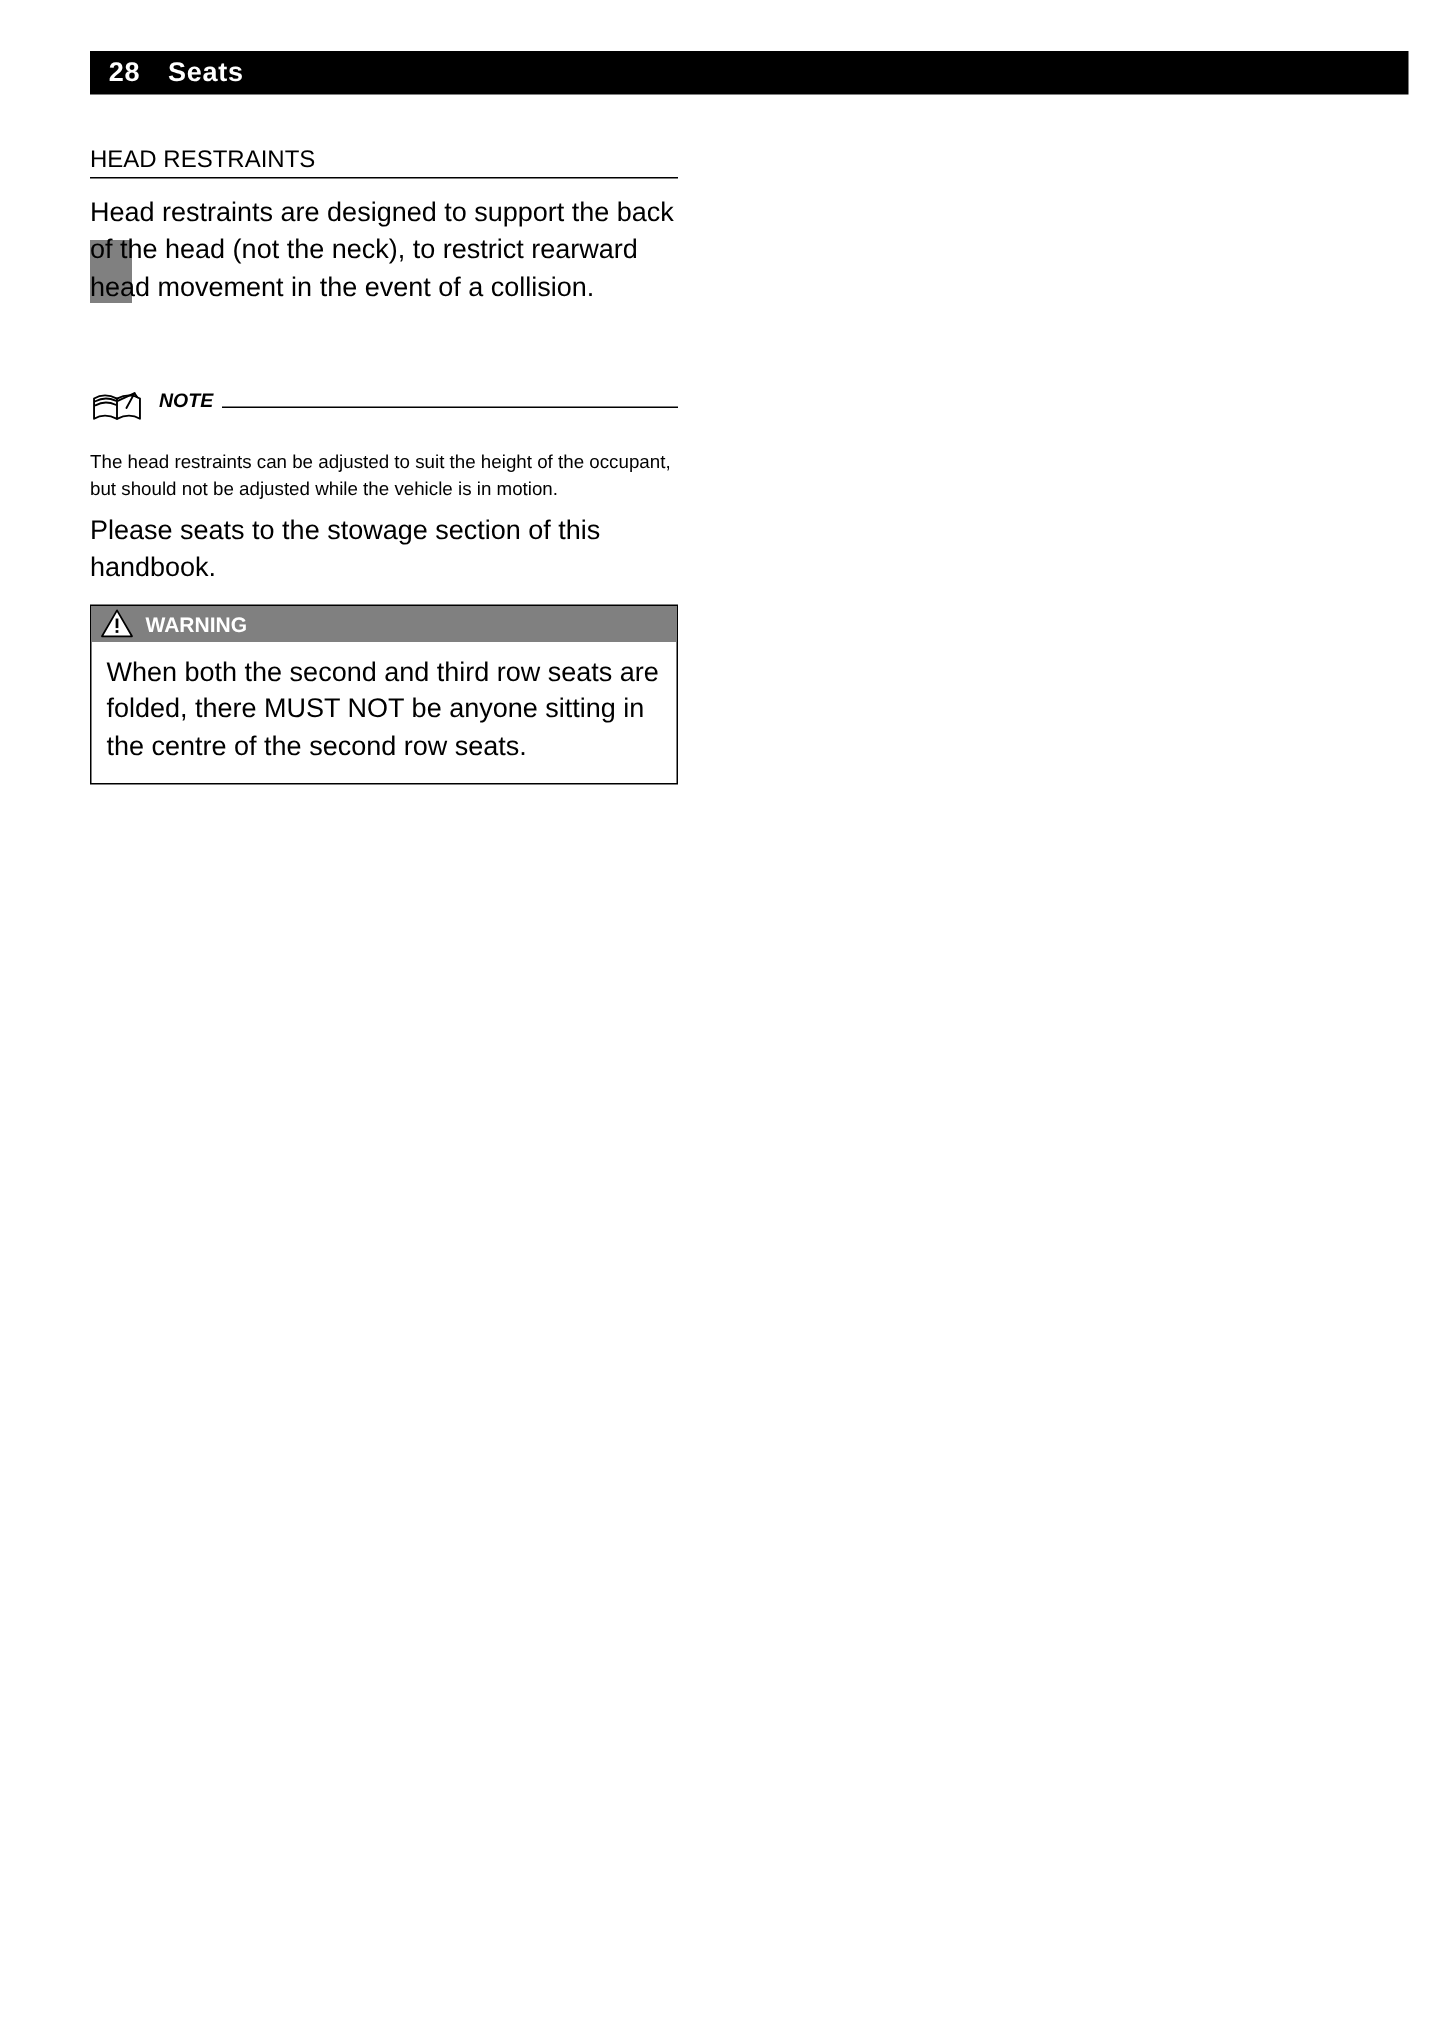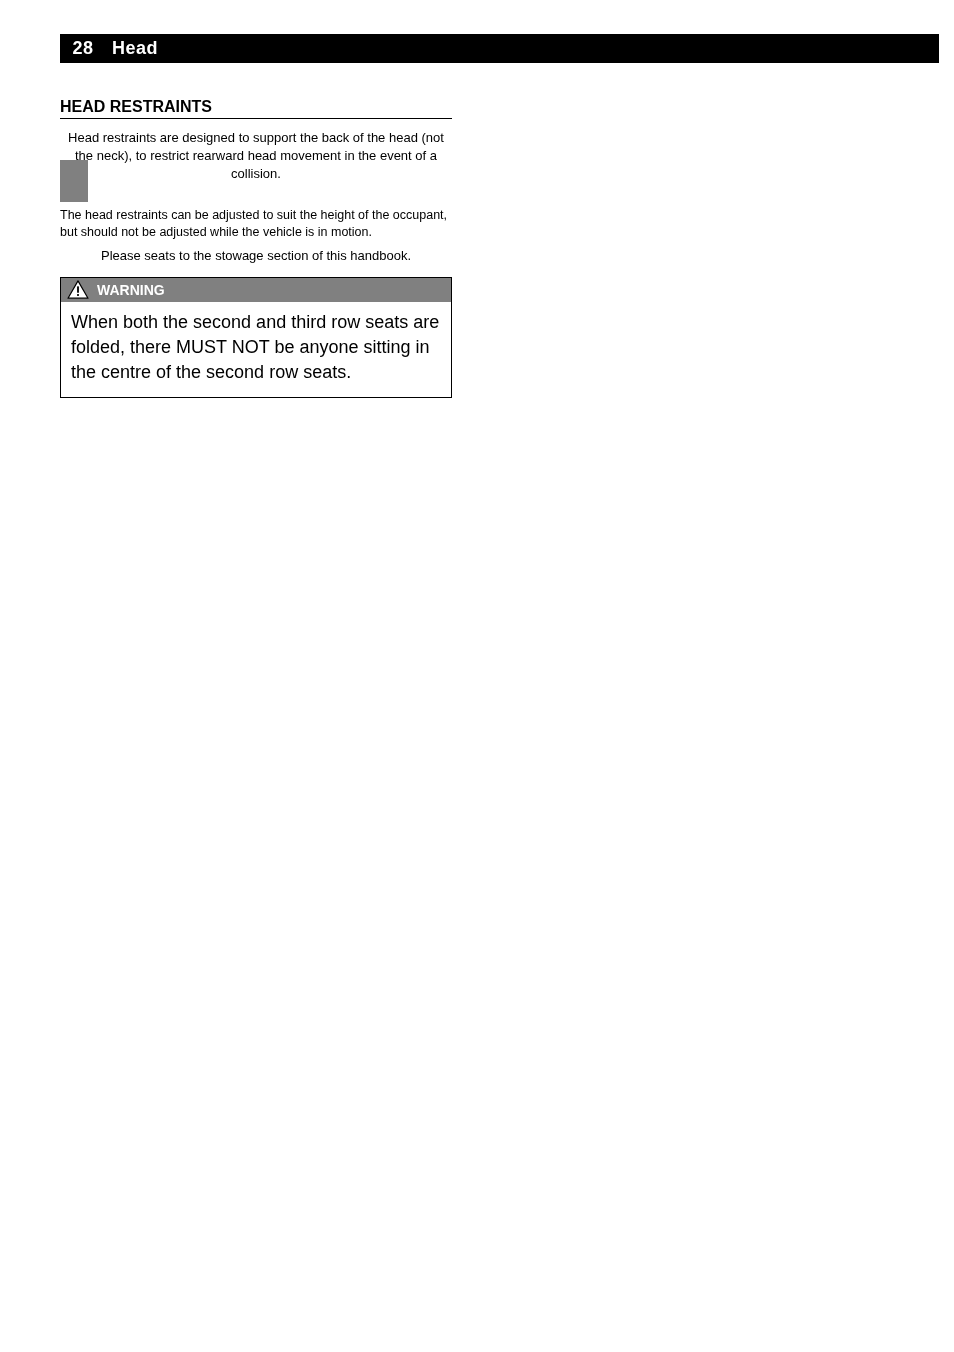--- a/index.html
+++ b/index.html
@@ -32,30 +32,29 @@
     padding-left: 12px;
   }
   .content {
     position: absolute;
     top: 98px;
     left: 60px;
     width: 392px;
   }
   .section-title {
     font-size: 16px;
-    font-weight: bold;
+    font-weight: normal;
     border-bottom: 1.6px solid #000;
     padding-bottom: 2px;
     margin-bottom: 10px;
   }
   .para {
-    font-size: 13px;
+    font-size: 18px;
     line-height: 1.38;
     margin-bottom: 12px;
-    text-align: center;
   }
   .side-tab {
     position: absolute;
     top: 160px;
     left: 60px;
     width: 28px;
     height: 42px;
     background: #808080;
   }
   .note-row {
@@ -111,32 +110,48 @@
   .after-sec1 { margin-top: 8px; }
   .sec1-block { margin-bottom: 24px; }
   .sec2-title { margin-top: 14px; }
   .sec2-para { margin-top: 6px; }
 </style>
 </head>
 <body>
 
 <div class="header-bar">
   <div class="page-num">28</div>
-  <div class="header-title">Head</div>
+  <div class="header-title">Seats</div>
 </div>
 
 <div class="side-tab"></div>
 
 <div class="content">
 
   <div class="sec1-block">
     <div class="section-title">HEAD RESTRAINTS</div>
     <div class="para after-sec1">Head restraints are designed to support the back of the head (not the neck), to restrict rearward head movement in the event of a collision.</div>
   </div>
 
+  <div class="note-row">
+    <div class="note-icon">
+      <svg viewBox="0 0 40 28" width="36" height="26">
+        <g fill="none" stroke="#000" stroke-width="1.4" stroke-linejoin="round" stroke-linecap="round">
+          <path d="M3 7 C 8 4, 14 4, 20 7 C 26 4, 32 4, 37 7 L37 22 C 32 19, 26 19, 20 22 C 14 19, 8 19, 3 22 Z"></path>
+          <path d="M20 7 L20 22"></path>
+          <path d="M4 9 C 9 6.3, 14 6.3, 19 8.6"></path>
+          <path d="M4 12 C 9 9.3, 14 9.3, 19 11.6"></path>
+          <path d="M21 8.6 L33 3 L35 6"></path>
+          <path d="M33 3 L27 14"></path>
+        </g>
+      </svg>
+    </div>
+    <div class="note-label">NOTE</div>
+    <div class="note-line"></div>
+  </div>
   <div class="note-body">The head restraints can be adjusted to suit the height of the occupant, but should not be adjusted while the vehicle is in motion.</div>
 
   <div class="para sec2-para">Please seats to the stowage section of this handbook.</div>
 
   <div class="warning-box">
     <div class="warning-hdr">
       <span class="warn-tri">
         <svg viewBox="0 0 24 22" width="22" height="20">
           <path d="M12 1 L23 20 L1 20 Z" fill="#fff" stroke="#000" stroke-width="1.3" stroke-linejoin="round"></path>
           <rect x="11" y="7" width="2" height="7" fill="#000"></rect>

